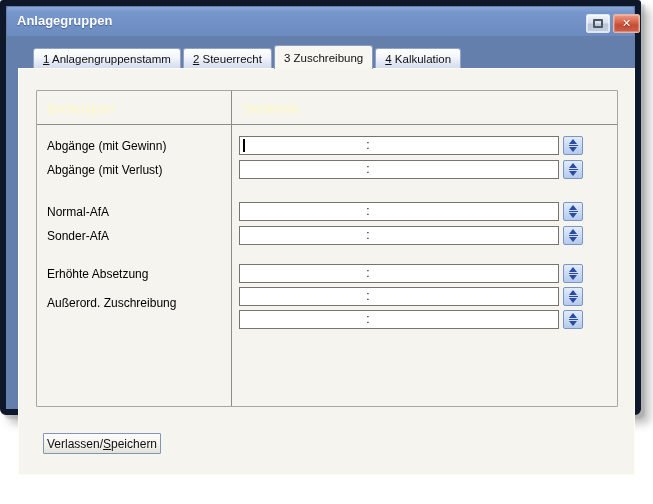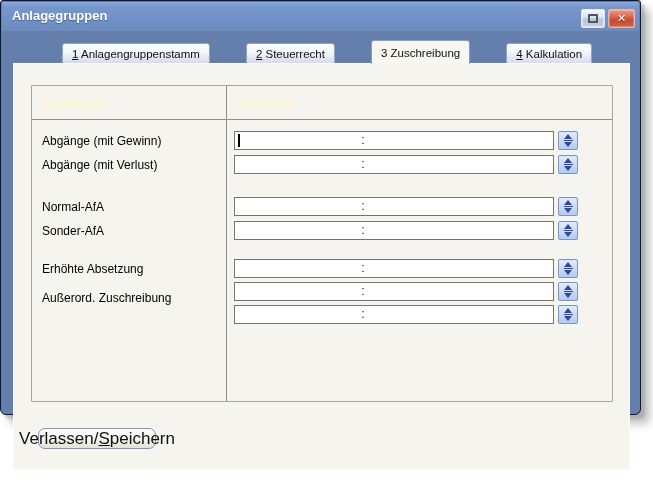--- a/index.html
+++ b/index.html
@@ -2,21 +2,21 @@
 <html><head>
 <meta charset="utf-8">
 <style>
   * { margin:0; padding:0; box-sizing:border-box; }
   html,body { width:653px; height:504px; background:#ffffff; overflow:hidden;
               font-family:"Liberation Sans","DejaVu Sans",sans-serif; }
 
   .window {
     position:absolute; left:0; top:0; width:641px; height:415px;
     background:#657fad;
-    border:1px solid #0f172a;
+    border:6px solid #0f172a;
     border-radius:3px 3px 6px 6px;
     box-shadow:4px 4px 2px rgba(140,140,140,.35), 9px 9px 9px rgba(120,120,120,.45);
   }
 
   
   .titlebar {
     position:absolute; left:1px; top:1px; right:1px; height:29px;
     background:linear-gradient(#8ca7d8 0%, #7697cb 18%, #7191c6 60%, #6c8cc0 100%);
     border-radius:2px 2px 0 0;
   }
@@ -53,21 +53,20 @@
     position:absolute; left:27px; top:39px; height:24px;
     display:flex; align-items:flex-end; gap:2px; z-index:5;
   }
   .tab {
     height:20px; margin-bottom:1px; padding:0 9px;
     display:flex; align-items:center;
     font-size:11.5px; color:#101010; white-space:nowrap;
     background:linear-gradient(#ffffff 0%, #f2f5fa 45%, #dde5f2 80%, #d4ddee 100%);
     border:1px solid #94a3c3; border-bottom:none;
     border-radius:3px 3px 0 0;
-    margin-left:34px;
   }
   .tab .mn { text-decoration:underline; }
   .tab.active {
     height:24px; margin-bottom:0;
     background:#f8f6f1;
     border:1px solid #8c9cbe; border-bottom:none;
     font-size:11.5px;
     z-index:6;
   }
   .tab.active .mn { text-decoration:none; }
@@ -129,23 +128,23 @@
   .arr-up { width:0; height:0; border-left:4px solid transparent;
             border-right:4px solid transparent; border-bottom:5px solid #2b4aa2; }
   .arr-bar { width:9px; height:1px; background:#2b4aa2; margin:1px 0; }
   .arr-dn { width:0; height:0; border-left:4px solid transparent;
             border-right:4px solid transparent; border-top:5px solid #2b4aa2; }
 
   
   .save-btn {
     position:absolute; left:37px; top:427px; width:118px; height:21px; z-index:4;
     display:flex; align-items:center; justify-content:center;
-    font-size:17px; color:#101010; white-space:nowrap;
+    font-size:12px; color:#101010; white-space:nowrap;
     background:linear-gradient(#fdfdfc 0%, #f3f2ec 55%, #e3e2d8 100%);
-    border:1px solid #8494b9; border-radius:7px;
+    border:1px solid #8494b9; border-radius:1px;
   }
   .save-btn .mn { text-decoration:underline; }
 </style>
 </head>
 <body>
 
 <div class="window">
 
   <div class="titlebar">
     <span class="title-text">Anlagegruppen</span>

